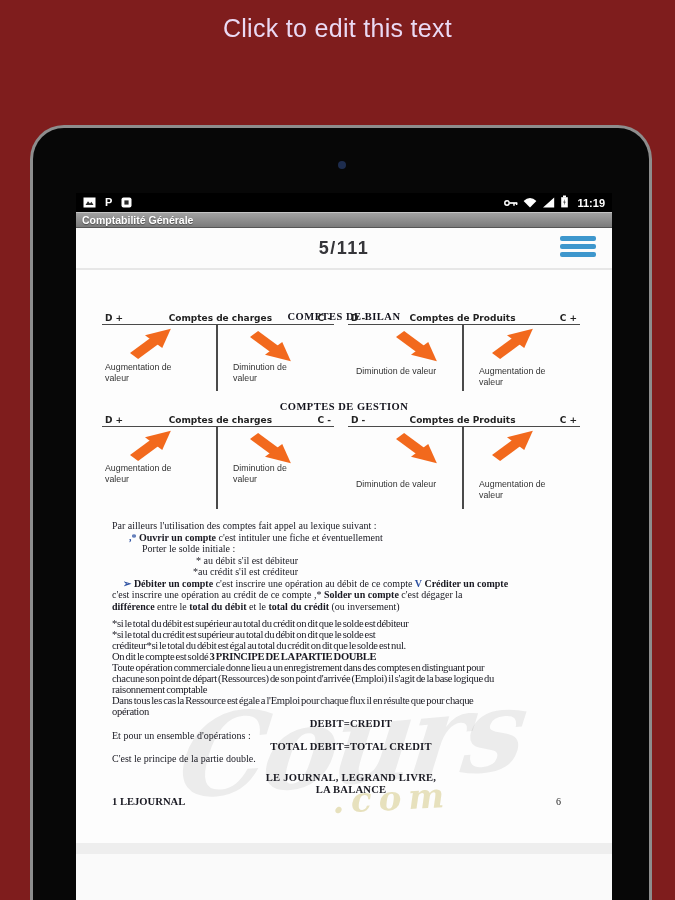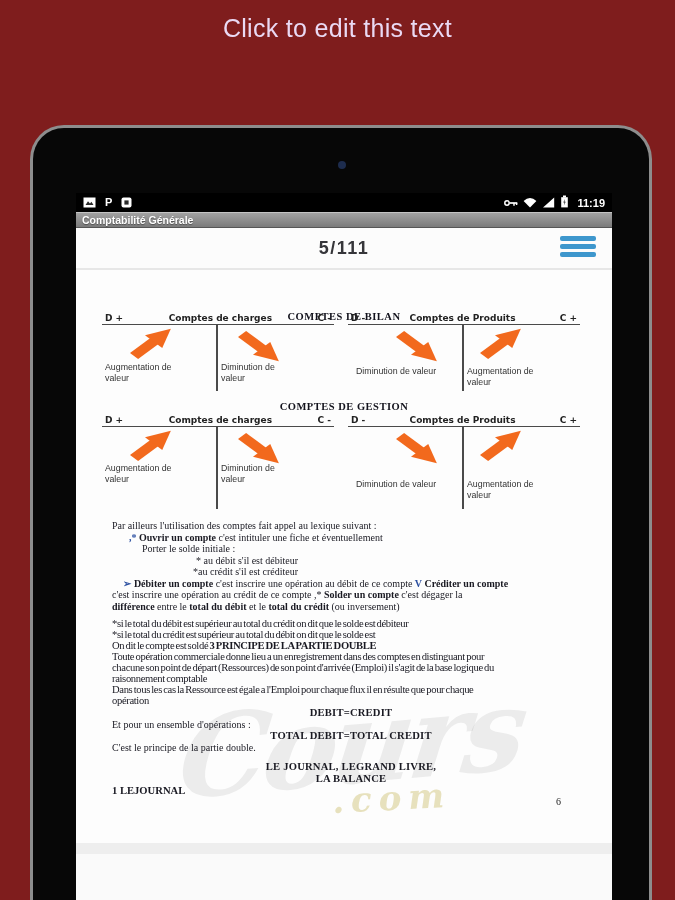--- a/index.html
+++ b/index.html
@@ -57,21 +57,21 @@
   .ta{position:absolute;width:232px;}
   .ta.a1{left:26px;top:43px;} .ta.a2{left:272px;top:43px;}
   .ta.a3{left:26px;top:145px;} .ta.a4{left:272px;top:145px;}
   .ta-head{display:flex;justify-content:space-between;align-items:flex-end;
            font-family:"DejaVu Sans",sans-serif;font-weight:bold;font-size:9px;
            color:#222;padding:0 3px 1px 3px;}
   .ta-body{position:relative;border-top:1.5px solid #4a4a4a;height:66px;}
   .ta.g .ta-body{height:82px;}
   .ta-div{position:absolute;left:114px;top:0;bottom:0;width:1.5px;background:#4a4a4a;}
   .cell{position:absolute;top:0;height:100%;width:114px;}
-  .cell.r{left:116px;}
+  .cell.r{left:128px;}
   .cell .arr{position:absolute;}
   .cell .lbl{position:absolute;font-family:Liberation Sans, sans-serif;font-size:8.8px;
              line-height:10.5px;color:#333;white-space:nowrap;}
   .arr svg{display:block;}
   .arr.down svg{transform:scaleY(-1);}
 
   
   .docflow{position:absolute;left:36px;width:478px;top:250px;
            font-family:"Liberation Serif",serif;font-size:10px;line-height:11.5px;
            color:#191922;}
@@ -294,20 +294,21 @@
           <div class="i30">Porter le solde initiale :</div>
           <div class="i84">* au débit s'il est débiteur</div>
           <div class="i81">*au crédit s'il est créditeur</div>
           <div class="i11"><span class="mark">➢ </span><span class="b">Débiter un compte</span><span> c'est inscrire une opération au débit de ce compte </span><span class="mark">V</span><span class="b"> Créditer un compte</span></div>
           <div><span>c'est inscrire une opération au crédit de ce compte ,* </span><span class="b">Solder un compte</span><span> c'est dégager la</span></div>
           <div><span class="b">différence</span><span> entre le </span><span class="b">total du débit</span><span> et le </span><span class="b">total du crédit</span><span> (ou inversement)</span></div>
 
           <div class="p2">
             <div>*si le total du débit est supérieur au total du crédit on dit que le solde est débiteur</div>
             <div>*si le total du crédit est supérieur au total du débit on dit que le solde est</div>
+            <div>créditeur*si le total du débit est égal au total du crédit on dit que le solde est nul.</div>
             <div><span>On dit le compte est soldé </span><span class="b">3 PRINCIPE DE LA PARTIE DOUBLE</span></div>
             <div>Toute opération commerciale donne lieu a un enregistrement dans des comptes en distinguant pour</div>
             <div>chacune son point de départ (Ressources) de son point d'arrivée (Emploi) il s'agit de la base logique du</div>
             <div>raisonnement comptable</div>
             <div>Dans tous les cas la Ressource est égale a l'Emploi pour chaque flux il en résulte que pour chaque</div>
             <div>opération</div>
           </div>
 
           <div class="ctr eq1">DEBIT=CREDIT</div>
           <div>Et pour un ensemble d'opérations :</div>

